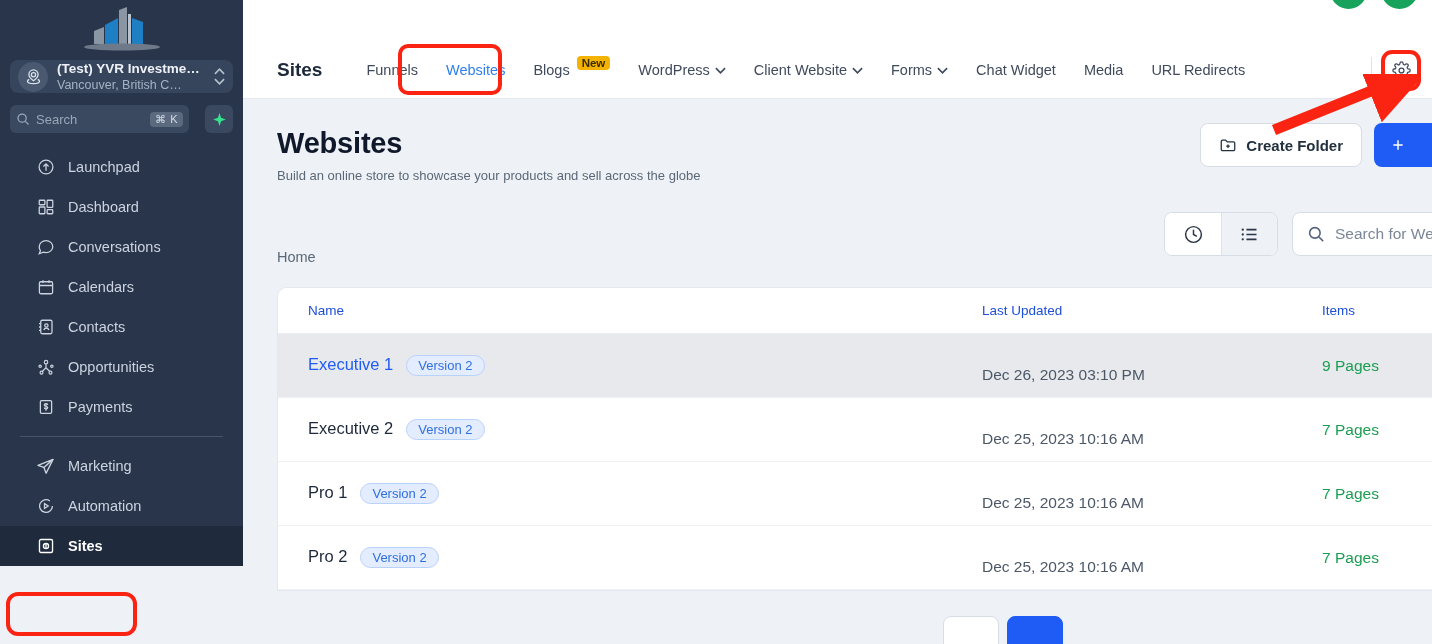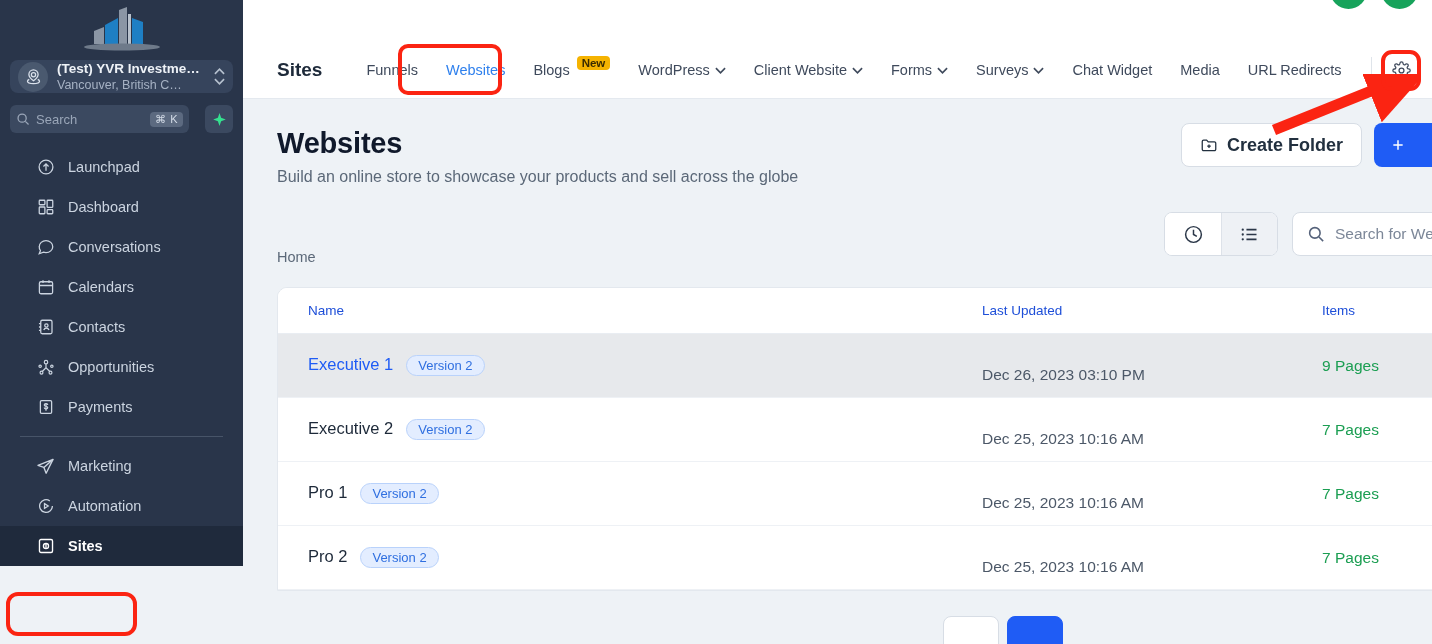--- a/index.html
+++ b/index.html
@@ -90,27 +90,27 @@
   }
 
   .fab-row { position: absolute; right: 14px; top: -28px; display: flex; gap: 14px; z-index: 40; }
   .fab {
     width: 37px; height: 37px; border-radius: 50%; background: #17a35b;
     display: flex; align-items: center; justify-content: center; cursor: pointer; position: relative;
   }
 
   .content { padding: 28px 0 0 34px; position: relative; height: 545px; }
   .page-title { font-size: 29px; font-weight: 700; color: #10192b; letter-spacing: -.2px; }
-  .page-sub { font-size: 16px; color: #5b6878; margin-top: 8px; }
+  .page-sub { font-size: 13px; color: #5b6878; margin-top: 8px; }
 
   .hdr-actions { position: absolute; right: -12px; top: 24px; display: flex; gap: 12px; align-items: center; }
   .btn-light {
     height: 44px; background: #fff; border: 1px solid #d7dde5; border-radius: 8px;
     display: flex; align-items: center; gap: 9px; padding: 0 18px;
-    font-size: 18px; color: #22303f; font-weight: 600; cursor: pointer; white-space: nowrap;
+    font-size: 15px; color: #22303f; font-weight: 600; cursor: pointer; white-space: nowrap;
   }
   .btn-blue {
     height: 44px; background: #1f5cf5; border-radius: 8px; width: 70px;
     display: flex; align-items: center; gap: 8px; padding: 0 16px;
     font-size: 15px; color: #fff; font-weight: 600; cursor: pointer; white-space: nowrap;
   }
 
   .toolbar2 { position: absolute; right: -160px; top: 113px; display: flex; gap: 14px; align-items: center; }
   .toggle-group { display: flex; height: 44px; border: 1px solid #d7dde5; border-radius: 8px; overflow: hidden; background: #fff; }
   .tg {
@@ -361,26 +361,20 @@
                 <path d="M1 1 L6 6 L11 1"></path>
               </svg>
           </div>
           <div class="tab">
             <span>Forms</span>
             <svg width="11" height="7" viewBox="0 0 12 7" fill="none" stroke="#3f4a5c" stroke-width="1.8">
                 <path d="M1 1 L6 6 L11 1"></path>
               </svg>
           </div>
           <div class="tab">
-            <span>Surveys</span>
-            <svg width="11" height="7" viewBox="0 0 12 7" fill="none" stroke="#3f4a5c" stroke-width="1.8">
-                <path d="M1 1 L6 6 L11 1"></path>
-              </svg>
-          </div>
-          <div class="tab">
             <span>Chat Widget</span>
           </div>
           <div class="tab">
             <span>Media</span>
           </div>
           <div class="tab">
             <span>URL Redirects</span>
           </div>
         </div>
 

